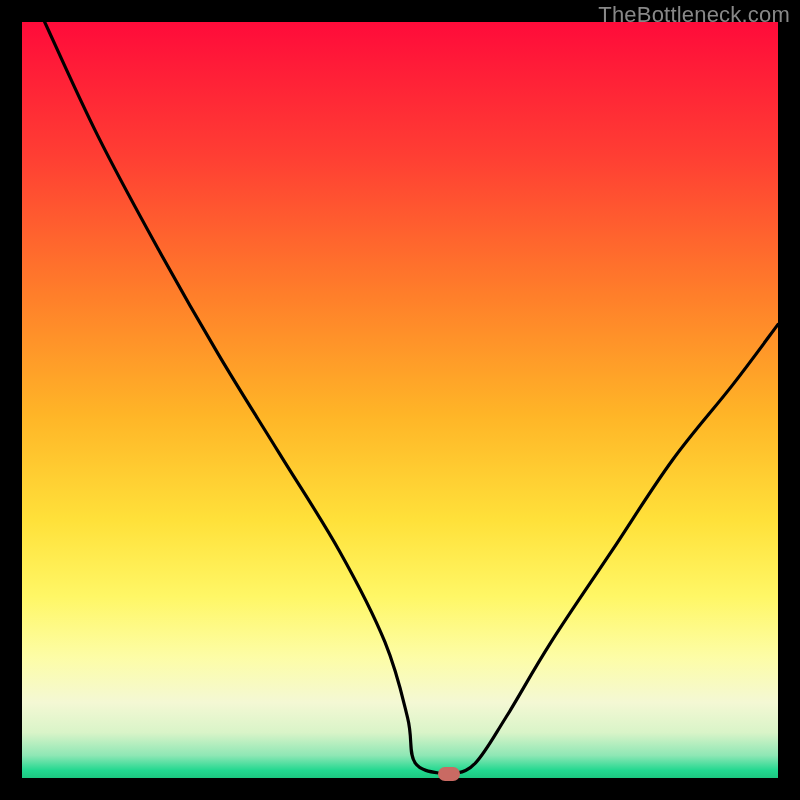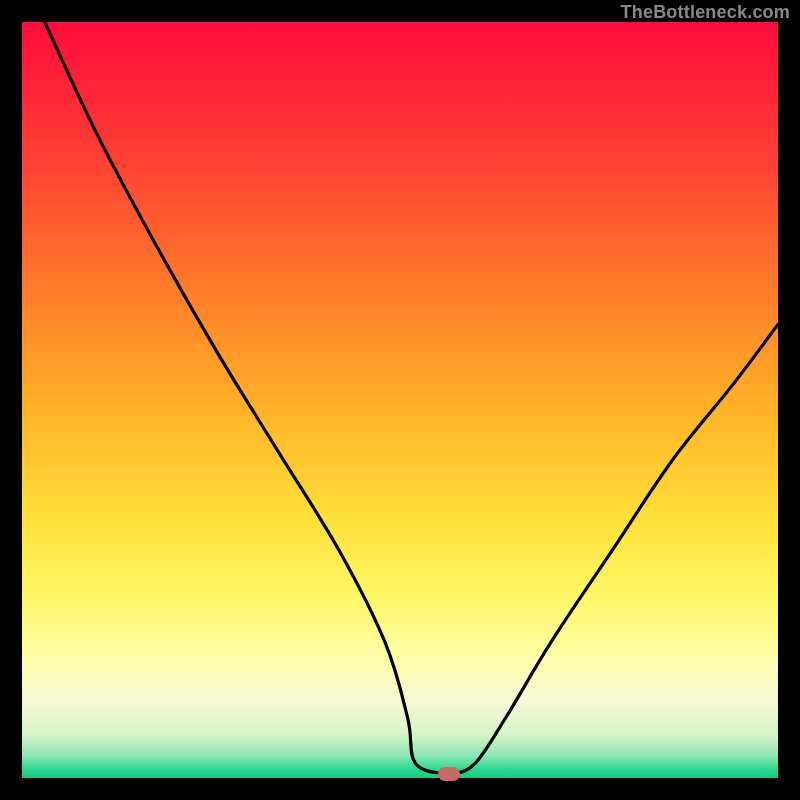--- a/index.html
+++ b/index.html
@@ -36,23 +36,23 @@
       #8fe7b5 97%,
       #22d890 99%,
       #1cc780 100%
     );
   }
   .watermark {
     position: absolute;
     top: 2px;
     right: 10px;
     color: #888;
-    font-size: 18px;
+    font-size: 22px;
     letter-spacing: 0.2px;
-    font-weight: 700;
+    font-weight: 400;
     user-select: none;
   }
   svg.curve {
     position: absolute;
     left: 0; top: 0;
     width: 756px;
     height: 756px;
   }
   .marker {
     position: absolute;

